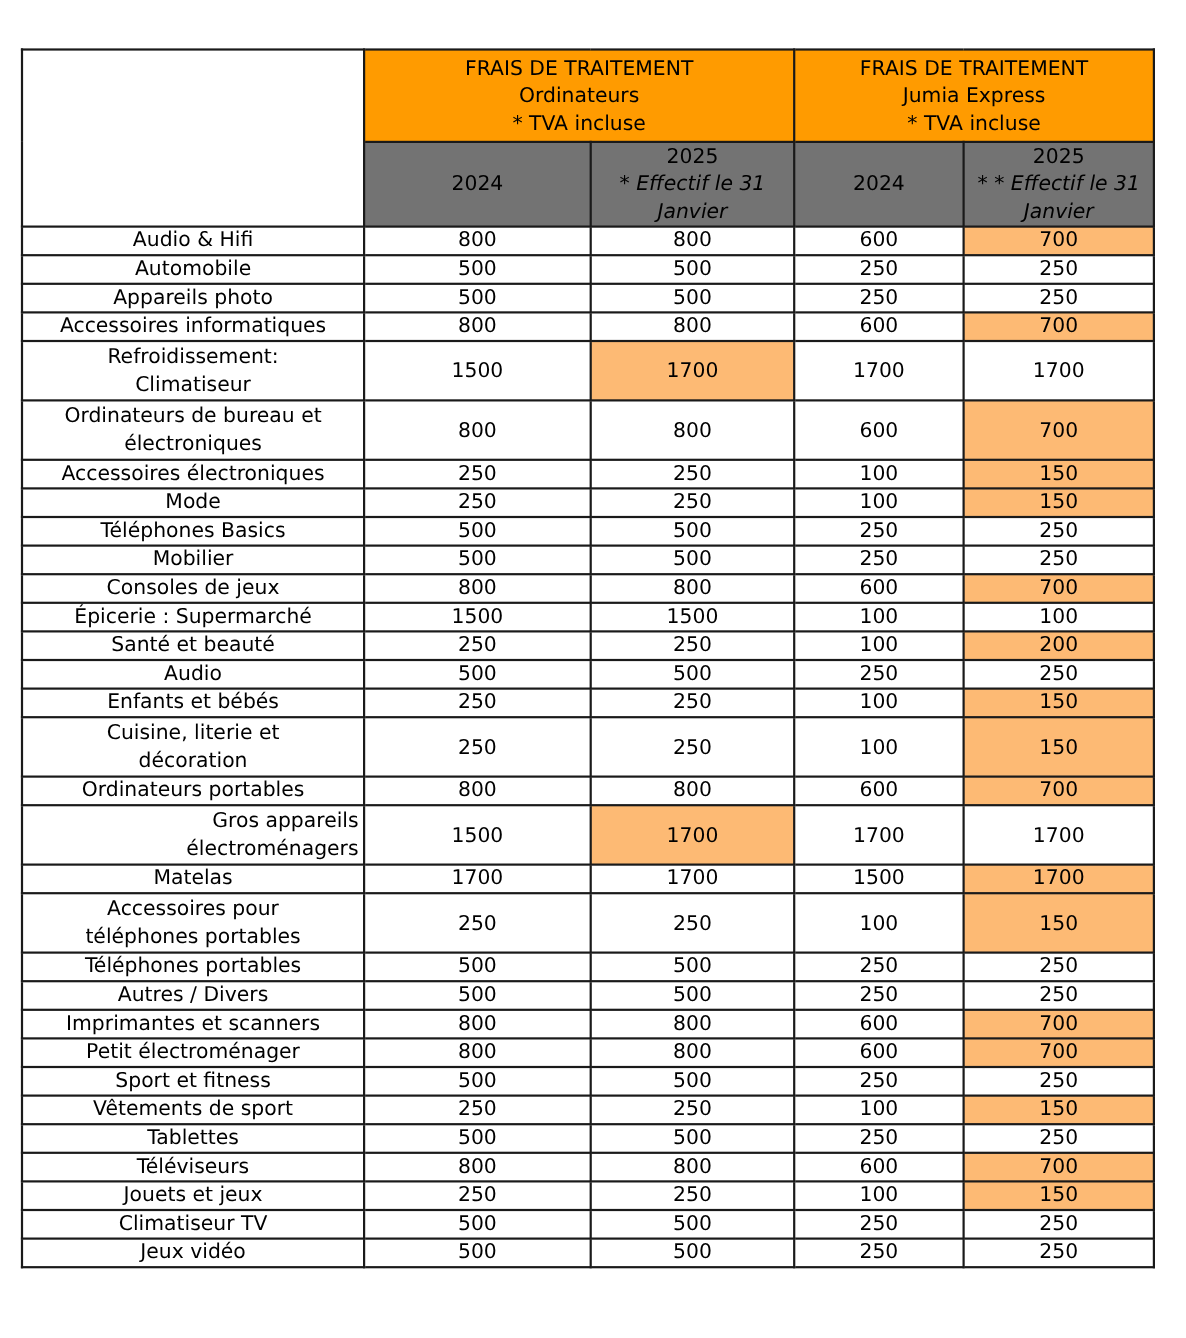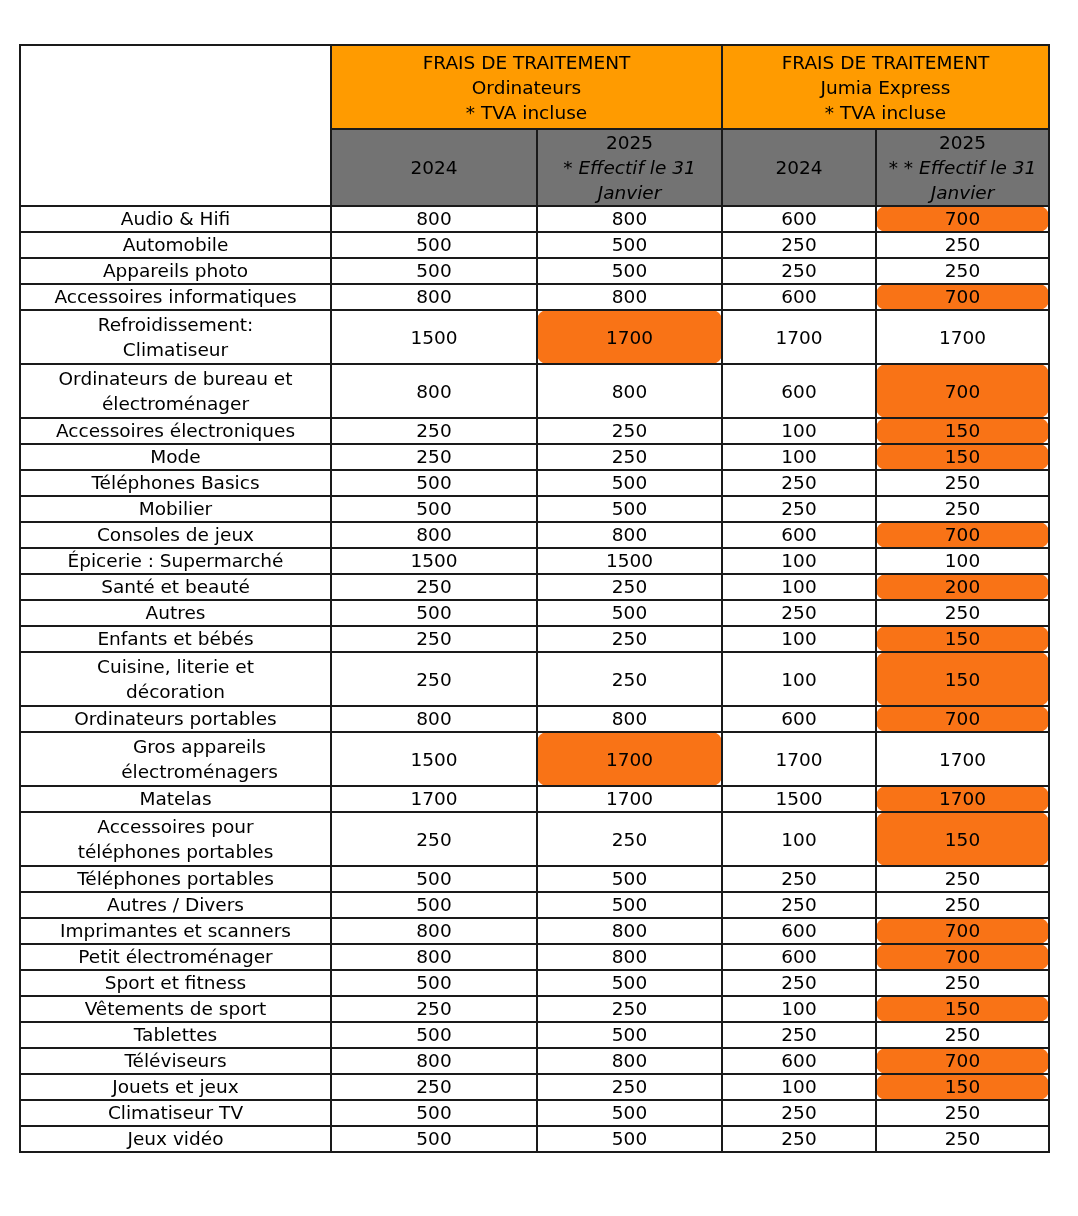--- a/index.html
+++ b/index.html
@@ -20,22 +20,22 @@
   col.c2 { width: 185px; }
   col.c3 { width: 154px; }
   col.c4 { width: 173px; }
   th.group { background: #ff9b00; font-weight: bold; height: 82px; line-height: 25px; }
   th.year { background: #737373; height: 70px; }
   th.corner { background: #ffffff; }
   .sub { display: block; }
   .ital { font-style: italic; }
   tr.r1 td { height: 24px; line-height: 24px; }
   tr.r2 td { height: 52px; }
-  td.hl { background: #f97316; border-radius: 10px; }
-  td.cat.left { text-align: center; padding-left: 52px; border-radius: 22px; }
+  td.hl { background: #fdba74; }
+  td.cat.left { text-align: right; padding-left: 52px; border-radius: 22px; }
 </style>
 </head>
 <body>
 
 <table class="fees">
   <colgroup>
       <col class="c0">
       <col class="c1">
       <col class="c2">
       <col class="c3">
@@ -109,21 +109,21 @@
           <span class="sub">Climatiseur</span>
         </td>
         <td>1500</td>
         <td class="hl">1700</td>
         <td>1700</td>
         <td>1700</td>
       </tr>
       <tr class="r2">
         <td class="cat">
           <span class="sub">Ordinateurs de bureau et</span>
-          <span class="sub">électroménager</span>
+          <span class="sub">électroniques</span>
         </td>
         <td>800</td>
         <td>800</td>
         <td>600</td>
         <td class="hl">700</td>
       </tr>
       <tr class="r1">
         <td class="cat">Accessoires électroniques</td>
         <td>250</td>
         <td>250</td>
@@ -166,21 +166,21 @@
         <td>100</td>
       </tr>
       <tr class="r1">
         <td class="cat">Santé et beauté</td>
         <td>250</td>
         <td>250</td>
         <td>100</td>
         <td class="hl">200</td>
       </tr>
       <tr class="r1">
-        <td class="cat">Autres</td>
+        <td class="cat">Audio</td>
         <td>500</td>
         <td>500</td>
         <td>250</td>
         <td>250</td>
       </tr>
       <tr class="r1">
         <td class="cat">Enfants et bébés</td>
         <td>250</td>
         <td>250</td>
         <td>100</td>

